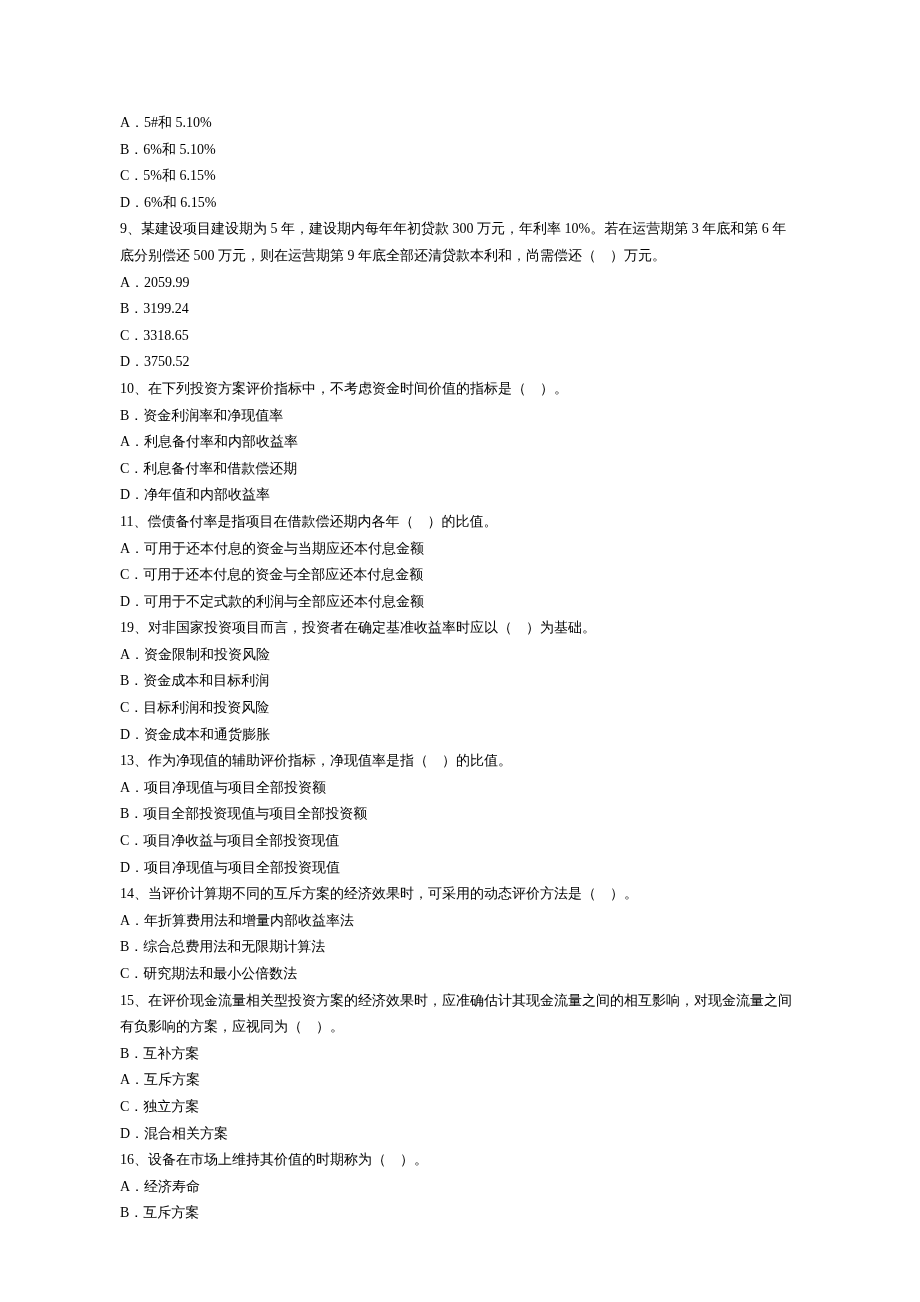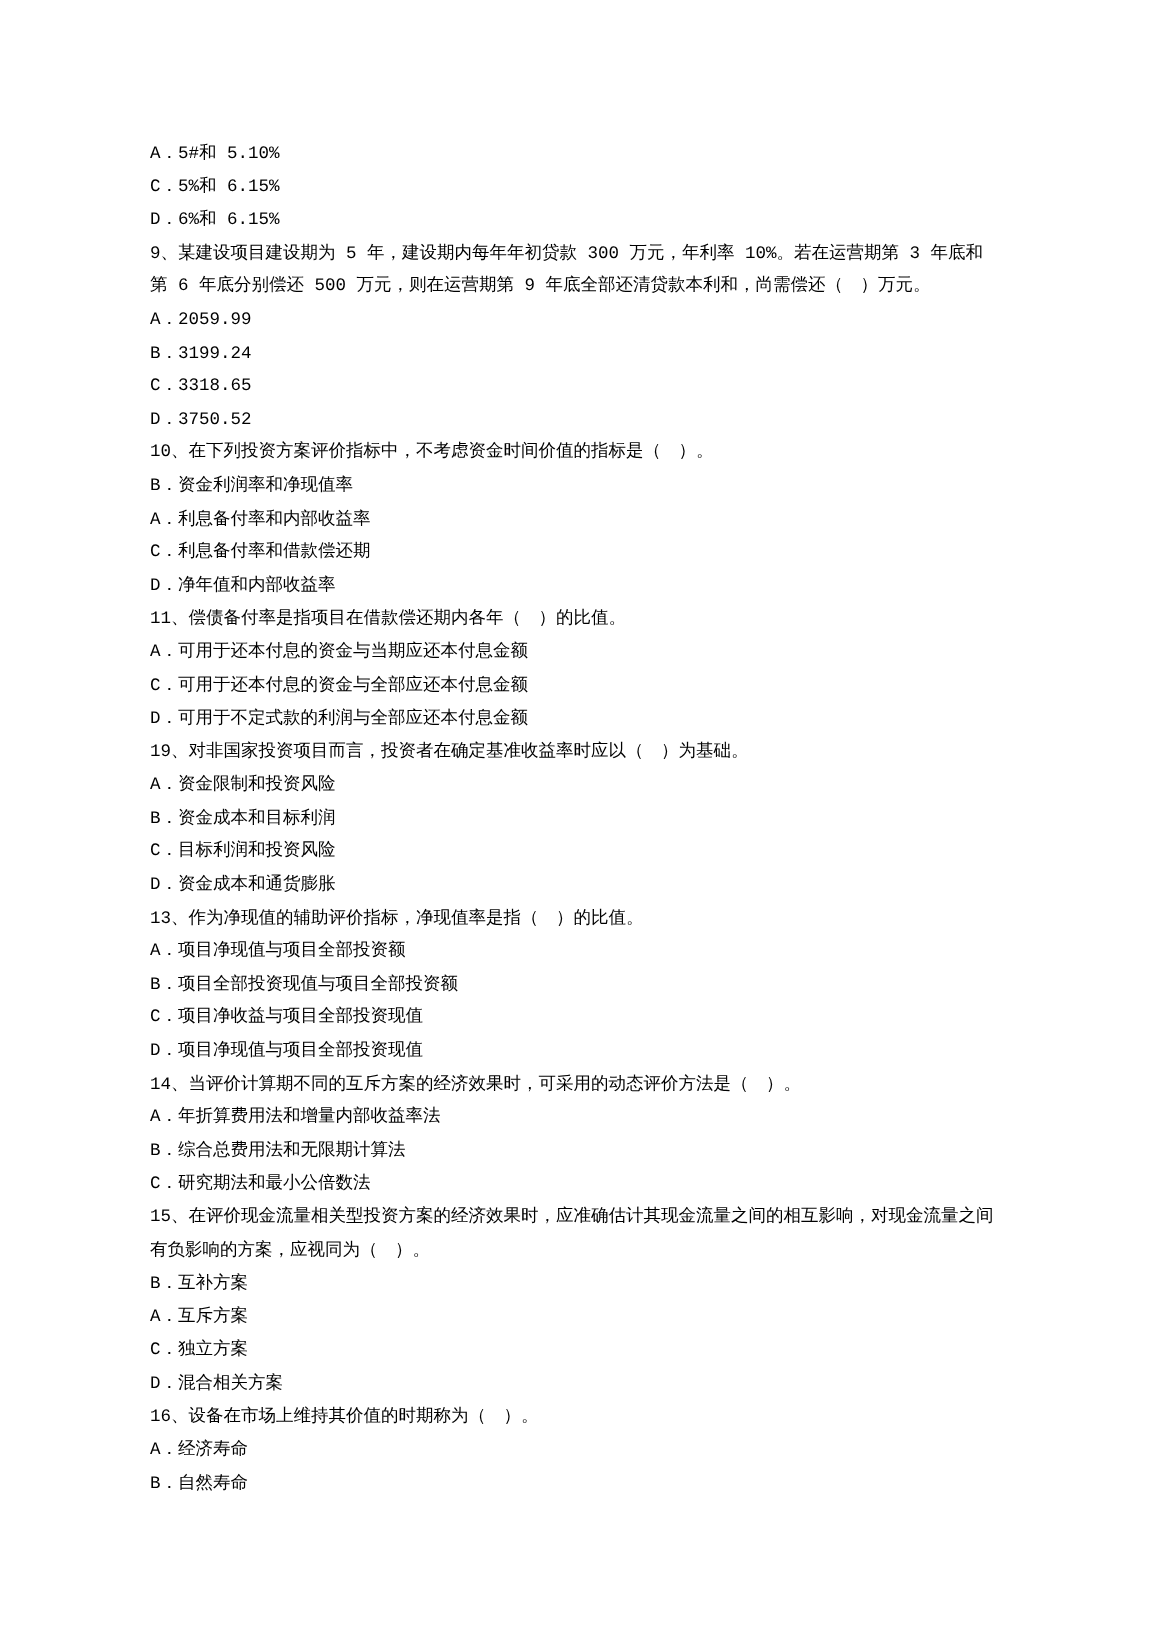--- a/index.html
+++ b/index.html
@@ -1,38 +1,38 @@
 <!DOCTYPE html>
 <html><head>
   <meta charset="utf-8">
   <style>
     * {
       margin: 0;
       padding: 0;
       box-sizing: border-box;
-      font-family: Liberation Mono, monospace;
     }
     body {
       background: #ffffff;
       font-family: "SimSun", "宋体", serif;
       font-size: 14px;
       color: #000000;
       line-height: 1.9;
       width: 920px;
       padding: 110px 120px 60px 120px;
     }
     .line {
       display: block;
     }
   </style>
 </head>
 <body>
 
 <div>
   <span class="line">A．5#和 5.10%</span>
+  <span class="line">B．6%和 5.10%</span>
   <span class="line">C．5%和 6.15%</span>
   <span class="line">D．6%和 6.15%</span>
   <span class="line">9、某建设项目建设期为 5 年，建设期内每年年初贷款 300 万元，年利率 10%。若在运营期第 3 年底和第 6 年底分别偿还 500 万元，则在运营期第 9 年底全部还清贷款本利和，尚需偿还（　）万元。</span>
   <span class="line">A．2059.99</span>
   <span class="line">B．3199.24</span>
   <span class="line">C．3318.65</span>
   <span class="line">D．3750.52</span>
   <span class="line">10、在下列投资方案评价指标中，不考虑资金时间价值的指标是（　）。</span>
   <span class="line">B．资金利润率和净现值率</span>
   <span class="line">A．利息备付率和内部收益率</span>
@@ -56,14 +56,14 @@
   <span class="line">A．年折算费用法和增量内部收益率法</span>
   <span class="line">B．综合总费用法和无限期计算法</span>
   <span class="line">C．研究期法和最小公倍数法</span>
   <span class="line">15、在评价现金流量相关型投资方案的经济效果时，应准确估计其现金流量之间的相互影响，对现金流量之间有负影响的方案，应视同为（　）。</span>
   <span class="line">B．互补方案</span>
   <span class="line">A．互斥方案</span>
   <span class="line">C．独立方案</span>
   <span class="line">D．混合相关方案</span>
   <span class="line">16、设备在市场上维持其价值的时期称为（　）。</span>
   <span class="line">A．经济寿命</span>
-  <span class="line">B．自然寿命</span>
+  <span class="line">B．互斥方案</span>
 </div>
 
 </body></html>

